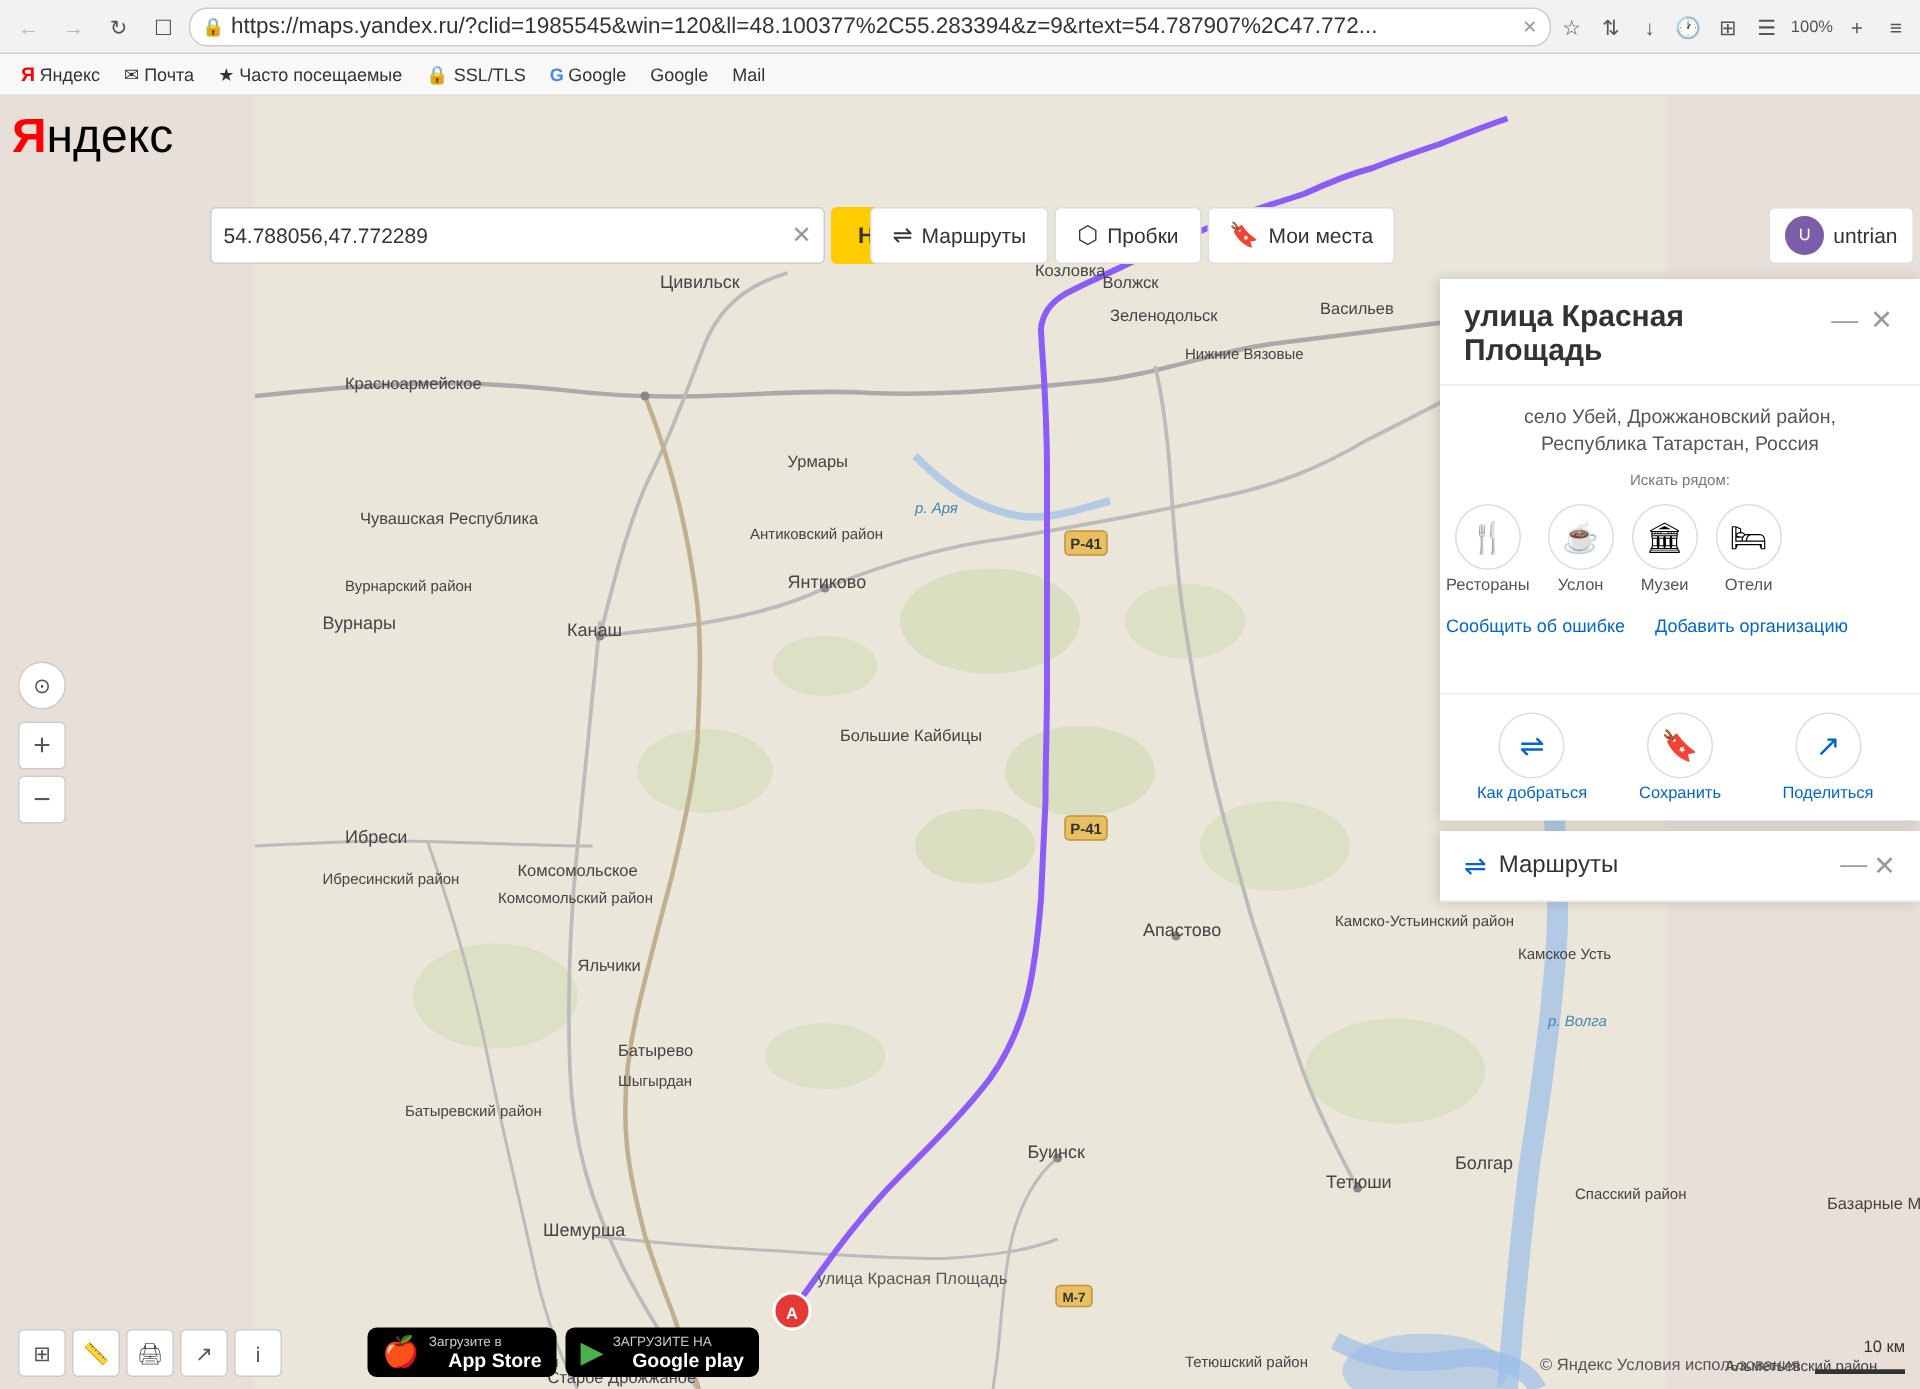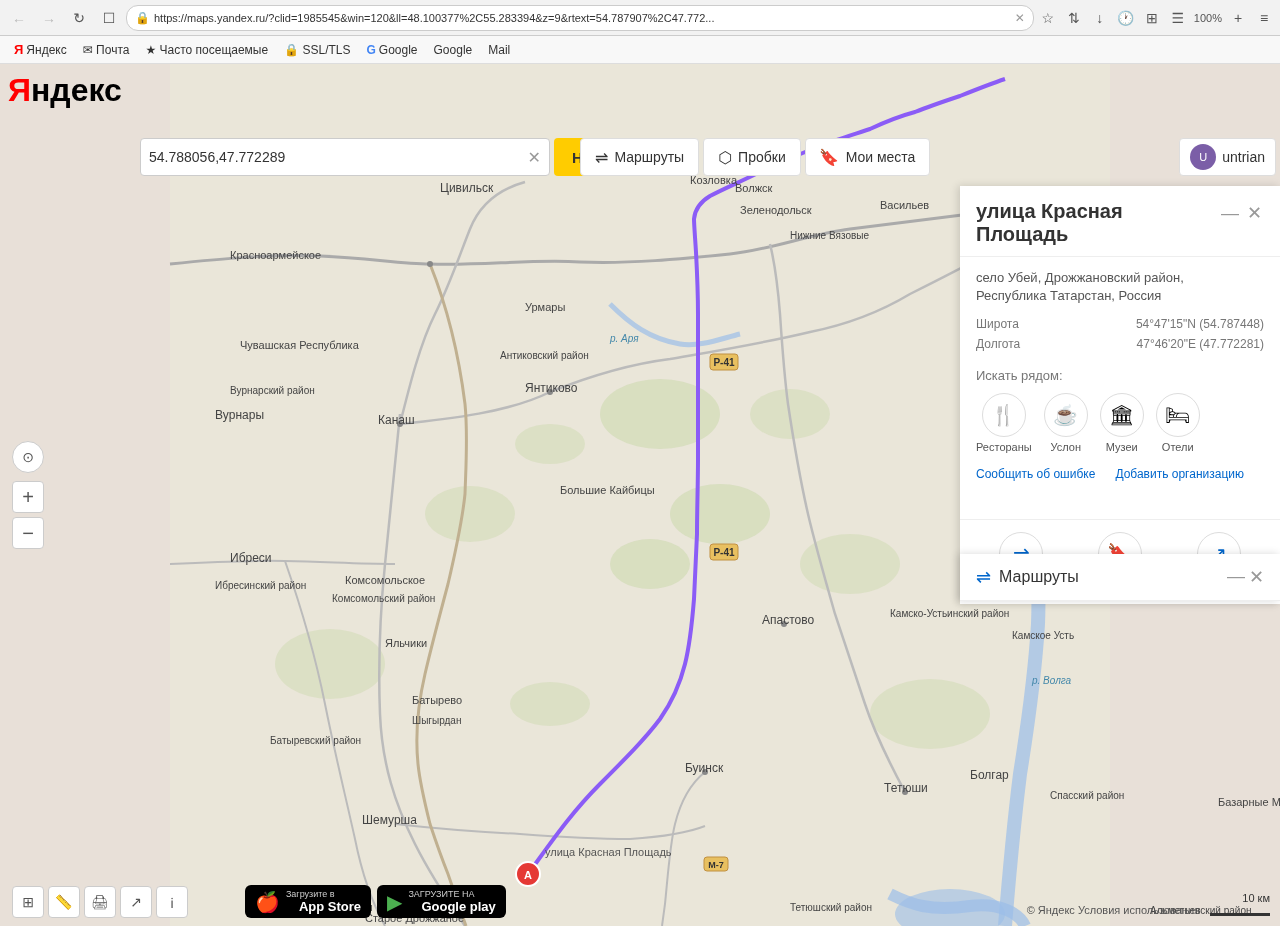--- a/index.html
+++ b/index.html
@@ -277,32 +277,33 @@
     }
     .location-panel-close {
       cursor: pointer; color: #999; font-size: 18px;
       padding: 2px;
     }
     .location-panel-minimize {
       cursor: pointer; color: #999; font-size: 18px;
       padding: 2px;
     }
     .location-panel-body {
-      padding: 12px 16px;
+      padding: 12px 4px;
+      text-align: center;
     }
     .location-address {
       font-size: 13px; color: #555; margin-bottom: 10px; line-height: 1.4;
     }
     .location-coords {
       font-size: 12px; color: #777; margin-bottom: 14px; line-height: 1.6;
     }
     .location-coords-row { display: flex; justify-content: space-between; }
     .coords-label { font-weight: normal; }
     .nearby-title {
-      font-size: 13px; color: #777; margin-bottom: 10px;
+      font-size: 10px; color: #777; margin-bottom: 10px;
     }
     .nearby-icons {
       display: flex; gap: 12px; margin-bottom: 14px;
     }
     .nearby-item {
       display: flex; flex-direction: column; align-items: center; gap: 4px;
       cursor: pointer;
     }
     .nearby-icon-circle {
       width: 44px; height: 44px;
@@ -374,21 +375,21 @@
 <body>
 
 <div class="browser-chrome">
   <div class="browser-toolbar">
     <button class="browser-nav-btn disabled">←</button>
     <button class="browser-nav-btn disabled">→</button>
     <button class="browser-nav-btn">↻</button>
     <button class="browser-nav-btn">☐</button>
     <div class="browser-address-bar">
       <span style="font-size:12px;color:#4caf50;">🔒</span>
-      <input type="text" style="font-size: 11px;" value="https://maps.yandex.ru/?clid=1985545&amp;win=120&amp;ll=48.100377%2C55.283394&amp;z=9&amp;rtext=54.787907%2C47.772...">
+      <input type="text" style="font-size: 15px;" value="https://maps.yandex.ru/?clid=1985545&amp;win=120&amp;ll=48.100377%2C55.283394&amp;z=9&amp;rtext=54.787907%2C47.772...">
       <span style="cursor:pointer;color:#999;font-size:12px;">✕</span>
     </div>
     <div class="browser-right-icons">
       <span class="browser-icon-btn">☆</span>
       <span class="browser-icon-btn">⇅</span>
       <span class="browser-icon-btn">↓</span>
       <span class="browser-icon-btn">🕐</span>
       <span class="browser-icon-btn">⊞</span>
       <span class="browser-icon-btn">☰</span>
       <span style="font-size:11px;color:#555;">100%</span>
@@ -527,21 +528,21 @@
     <text x="980" y="850" fill="#444" font-size="10">Альметьевский район</text>
     <text x="880" y="735" fill="#444" font-size="10">Спасский район</text>
     <text x="100" y="680" fill="#444" font-size="10">Батыревский район</text>
     <text x="620" y="175" fill="#444" font-size="10">Нижние Вязовые</text>
     <text x="440" y="278" fill="#4488aa" font-size="10" font-style="italic">р. Аря</text>
     <text x="862" y="620" fill="#4488aa" font-size="10" font-style="italic">р. Волга</text>
     <text x="45" y="525" fill="#444" font-size="10">Ибресинский район</text>
   </svg>
 
   <div class="yandex-logo">
-    <span style="color:#f00;font-weight:900;font-size:32px;font-family:Arial;">Я</span><span style="color:#000;font-weight:700;font-size:32px;font-family:Arial;">ндекс</span>
+    <span style="color:#f00;font-weight:900;font-size:32px;font-family:Arial;">Я</span><span style="color:#000;font-weight:400;font-size:32px;font-family:Arial;">ндекс</span>
   </div>
 
   <div class="search-bar">
     <div class="search-input-wrap">
       <input type="text" style="font-size: 14px; color: rgb(51, 51, 51); width: 360px;" value="54.788056,47.772289">
       <span class="search-clear-btn">✕</span>
     </div>
     <button class="search-btn">Найти</button>
   </div>
 
@@ -610,30 +611,20 @@
       <div class="location-title">улица Красная Площадь</div>
       <div style="display:flex;gap:4px;align-items:center;">
         <span class="location-panel-minimize">—</span>
         <span class="location-panel-close">✕</span>
       </div>
     </div>
     <div class="location-panel-body">
       <div class="location-address">
         <span>село Убей, Дрожжановский район,</span><br>
         <span>Республика Татарстан, Россия</span>
-      </div>
-      <div class="location-coords">
-        <div class="location-coords-row">
-          <span class="coords-label">Широта</span>
-          <span>54°47'15"N (54.787448)</span>
-        </div>
-        <div class="location-coords-row">
-          <span class="coords-label">Долгота</span>
-          <span>47°46'20"E (47.772281)</span>
-        </div>
       </div>
       <div class="nearby-title">Искать рядом:</div>
       <div class="nearby-icons">
         <div class="nearby-item">
           <div class="nearby-icon-circle">🍴</div>
           <span class="nearby-item-label">Рестораны</span>
         </div>
         <div class="nearby-item">
           <div class="nearby-icon-circle">☕</div>
           <span class="nearby-item-label">Услон</span>

